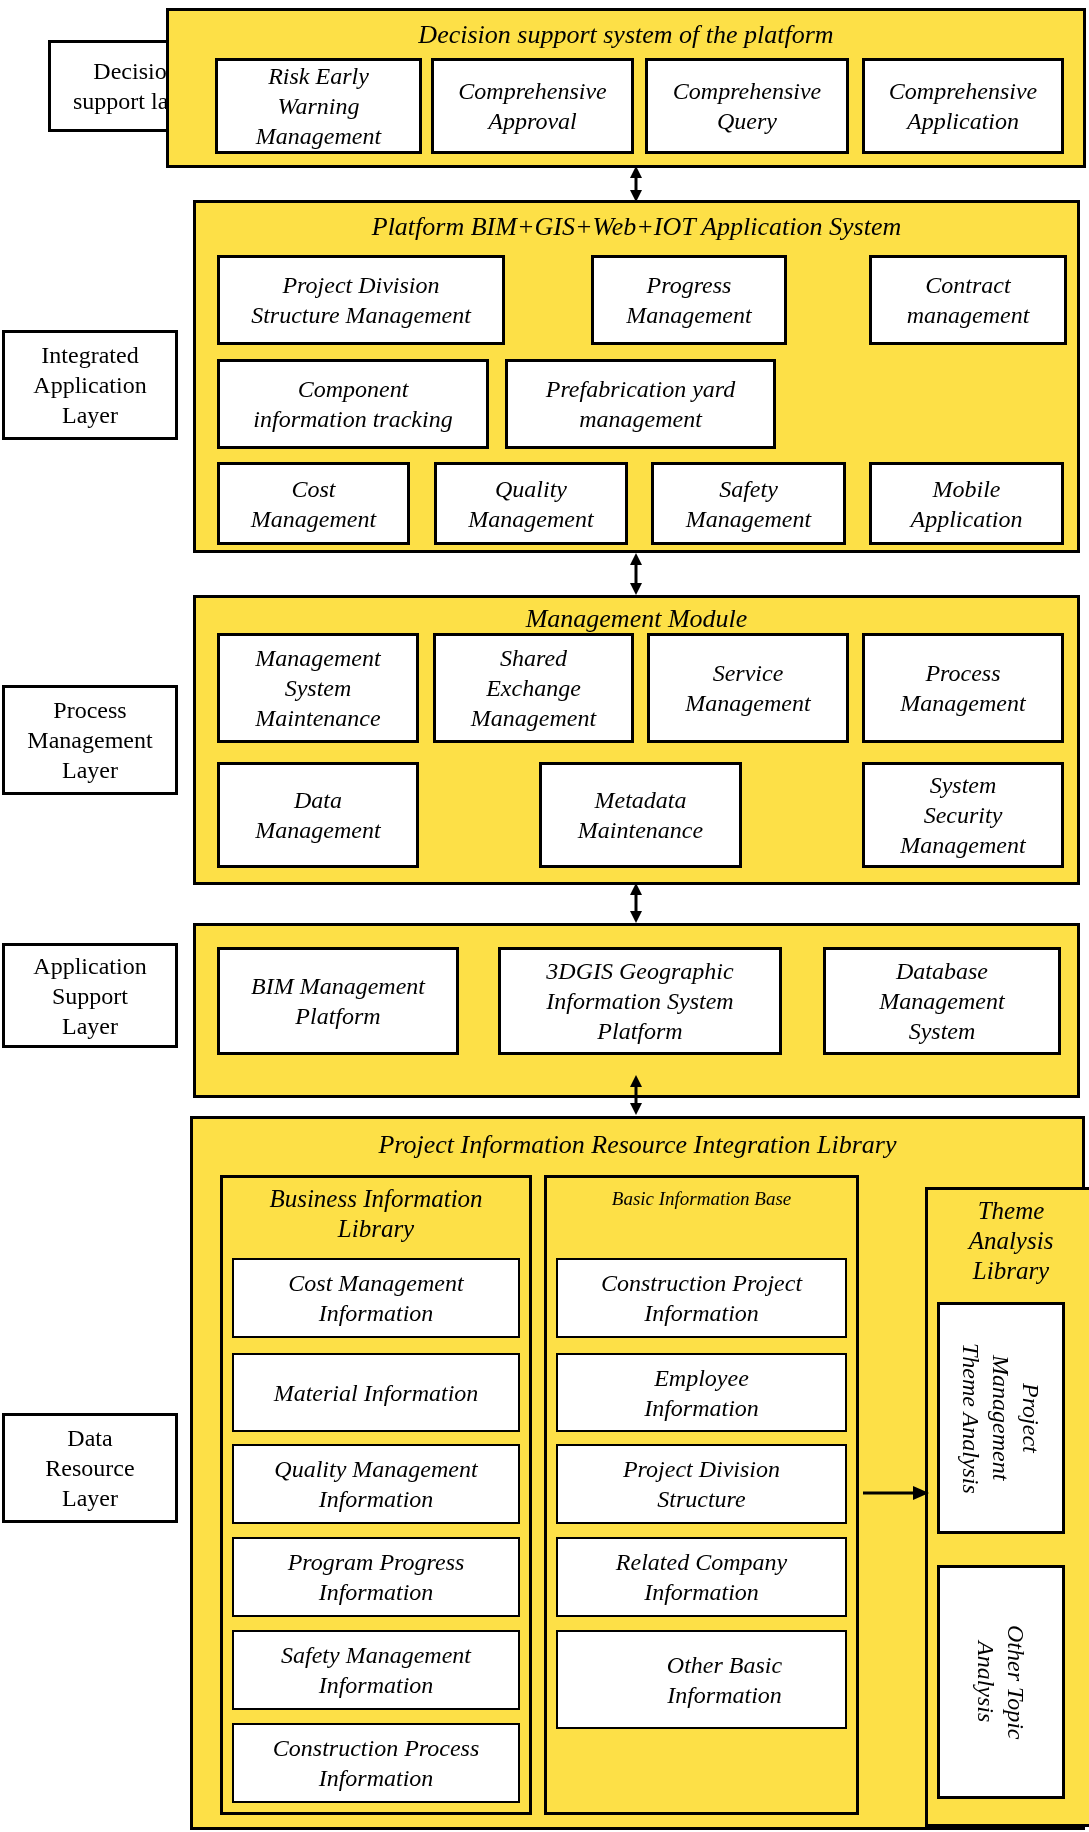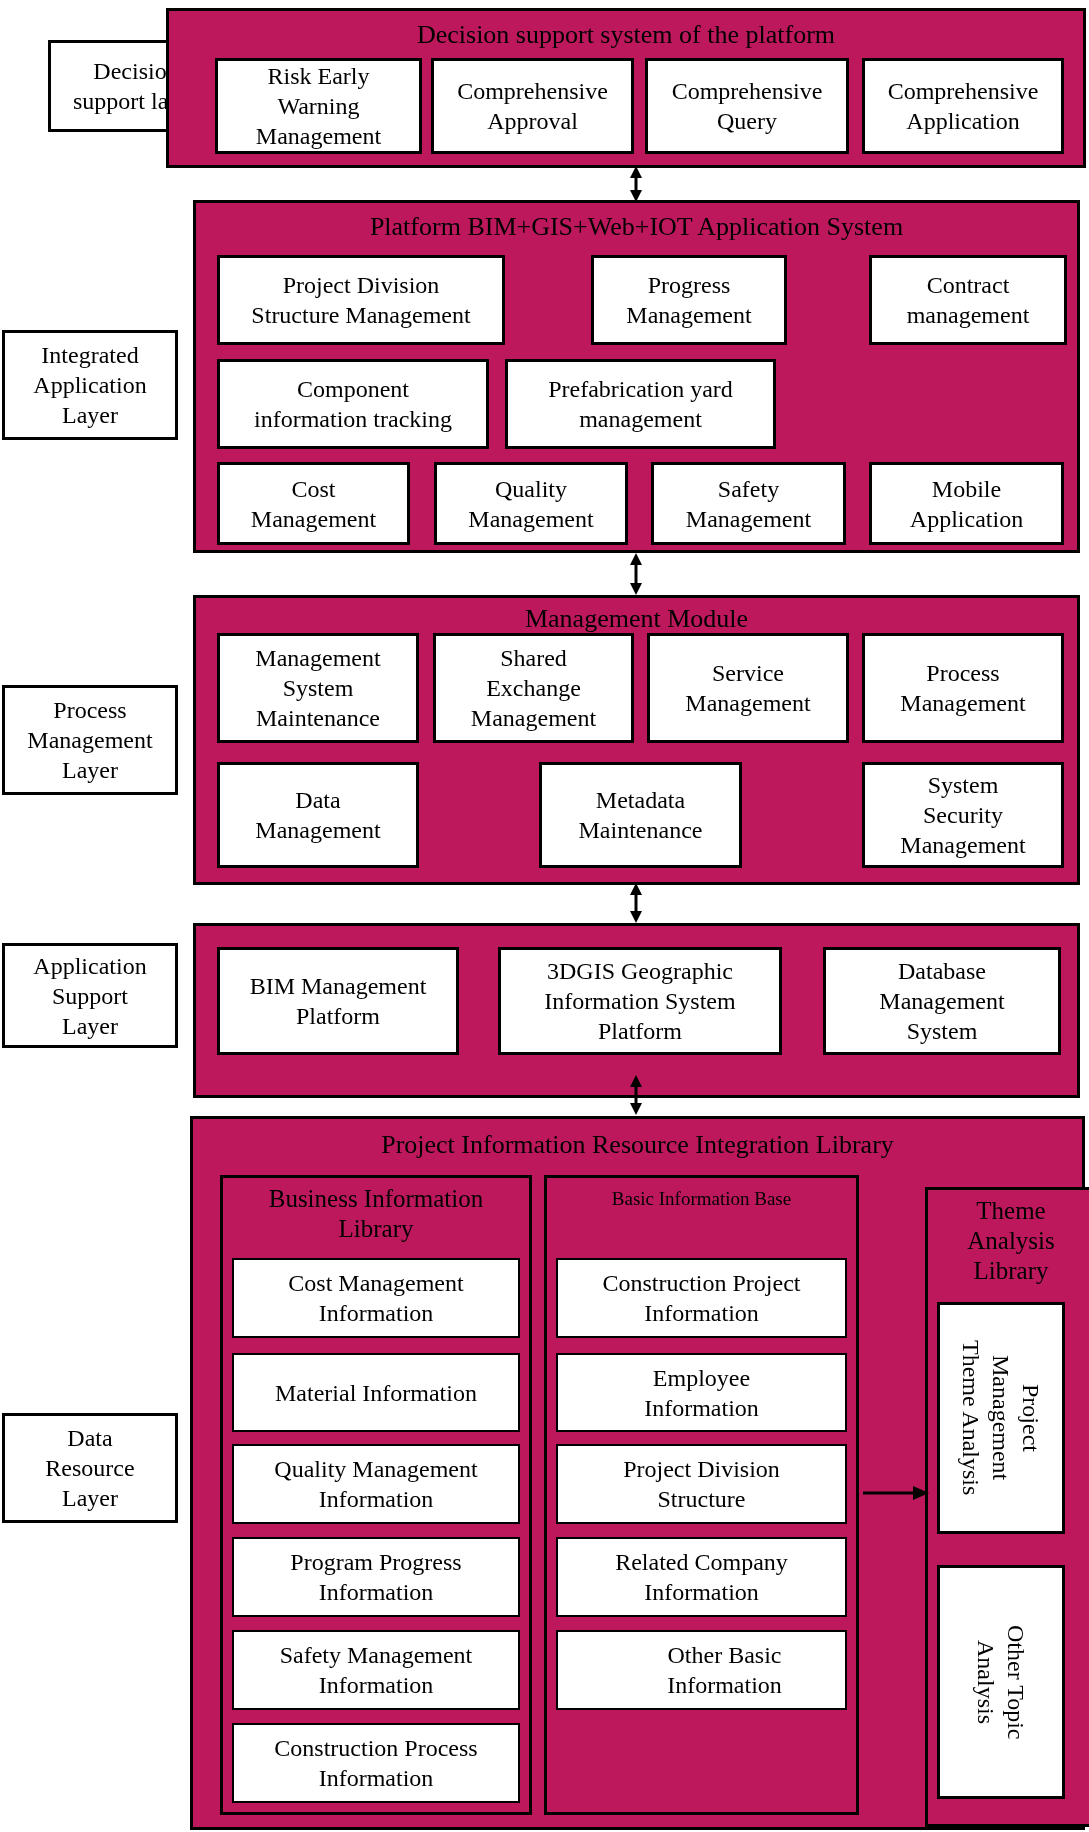--- a/index.html
+++ b/index.html
@@ -1,21 +1,21 @@
 <!DOCTYPE html>
 <html><head>
 <meta charset="utf-8">
 <style>
   html,body{margin:0;padding:0;background:#fff;}
   .canvas{
     position:relative;width:1089px;height:1832px;background:#fff;
     font-family:"Liberation Serif","DejaVu Serif",serif;color:#000;
     font-size:24px;line-height:1.25;
   }
-  .sec{position:absolute;border:3px solid #000;background:#be185d;box-sizing:border-box;}
+  .sec{position:absolute;border:3px solid #000;background:#fde047;box-sizing:border-box;font-style:italic;}
   .b{
     position:absolute;border:3px solid #000;background:#fff;box-sizing:border-box;
     display:flex;align-items:center;justify-content:center;
     text-align:center;white-space:pre-line;padding:2px;
   }
   .ttl{position:absolute;left:0;right:0;text-align:center;font-size:26px;line-height:1.2;white-space:pre-line;}
   .lab{font-size:24px;}
   .vert{writing-mode:vertical-rl;}
   .arrow{position:absolute;}
   svg{display:block;}
@@ -161,21 +161,21 @@
     <div class="sec" style="left:351px;top:56px;width:315px;height:640px;">
       <div class="ttl" style="top:10px;font-size:19px;">Basic Information Base</div>
       <div class="b" style="left:9px;top:80px;width:291px;height:80px;border-width:2px;">Construction Project
 Information</div>
       <div class="b" style="left:9px;top:175px;width:291px;height:79px;border-width:2px;">Employee
 Information</div>
       <div class="b" style="left:9px;top:266px;width:291px;height:80px;border-width:2px;">Project Division
 Structure</div>
       <div class="b" style="left:9px;top:359px;width:291px;height:80px;border-width:2px;">Related Company
 Information</div>
-      <div class="b" style="left:9px;top:452px;width:291px;height:80px;border-width:2px;padding-left:48px;">Other Basic
+      <div class="b" style="left:9px;top:452px;width:291px;height:99px;border-width:2px;padding-left:48px;">Other Basic
 Information</div>
     </div>
 
     <div class="sec" style="left:732px;top:56px;width:172px;height:640px;margin-top:12px;">
       <div class="ttl" style="top:6px;font-size:25px;">Theme
 Analysis
 Library</div>
       <div class="b vert" style="left:9px;top:112px;width:128px;height:232px;">Project
 Management
 Theme Analysis</div>

